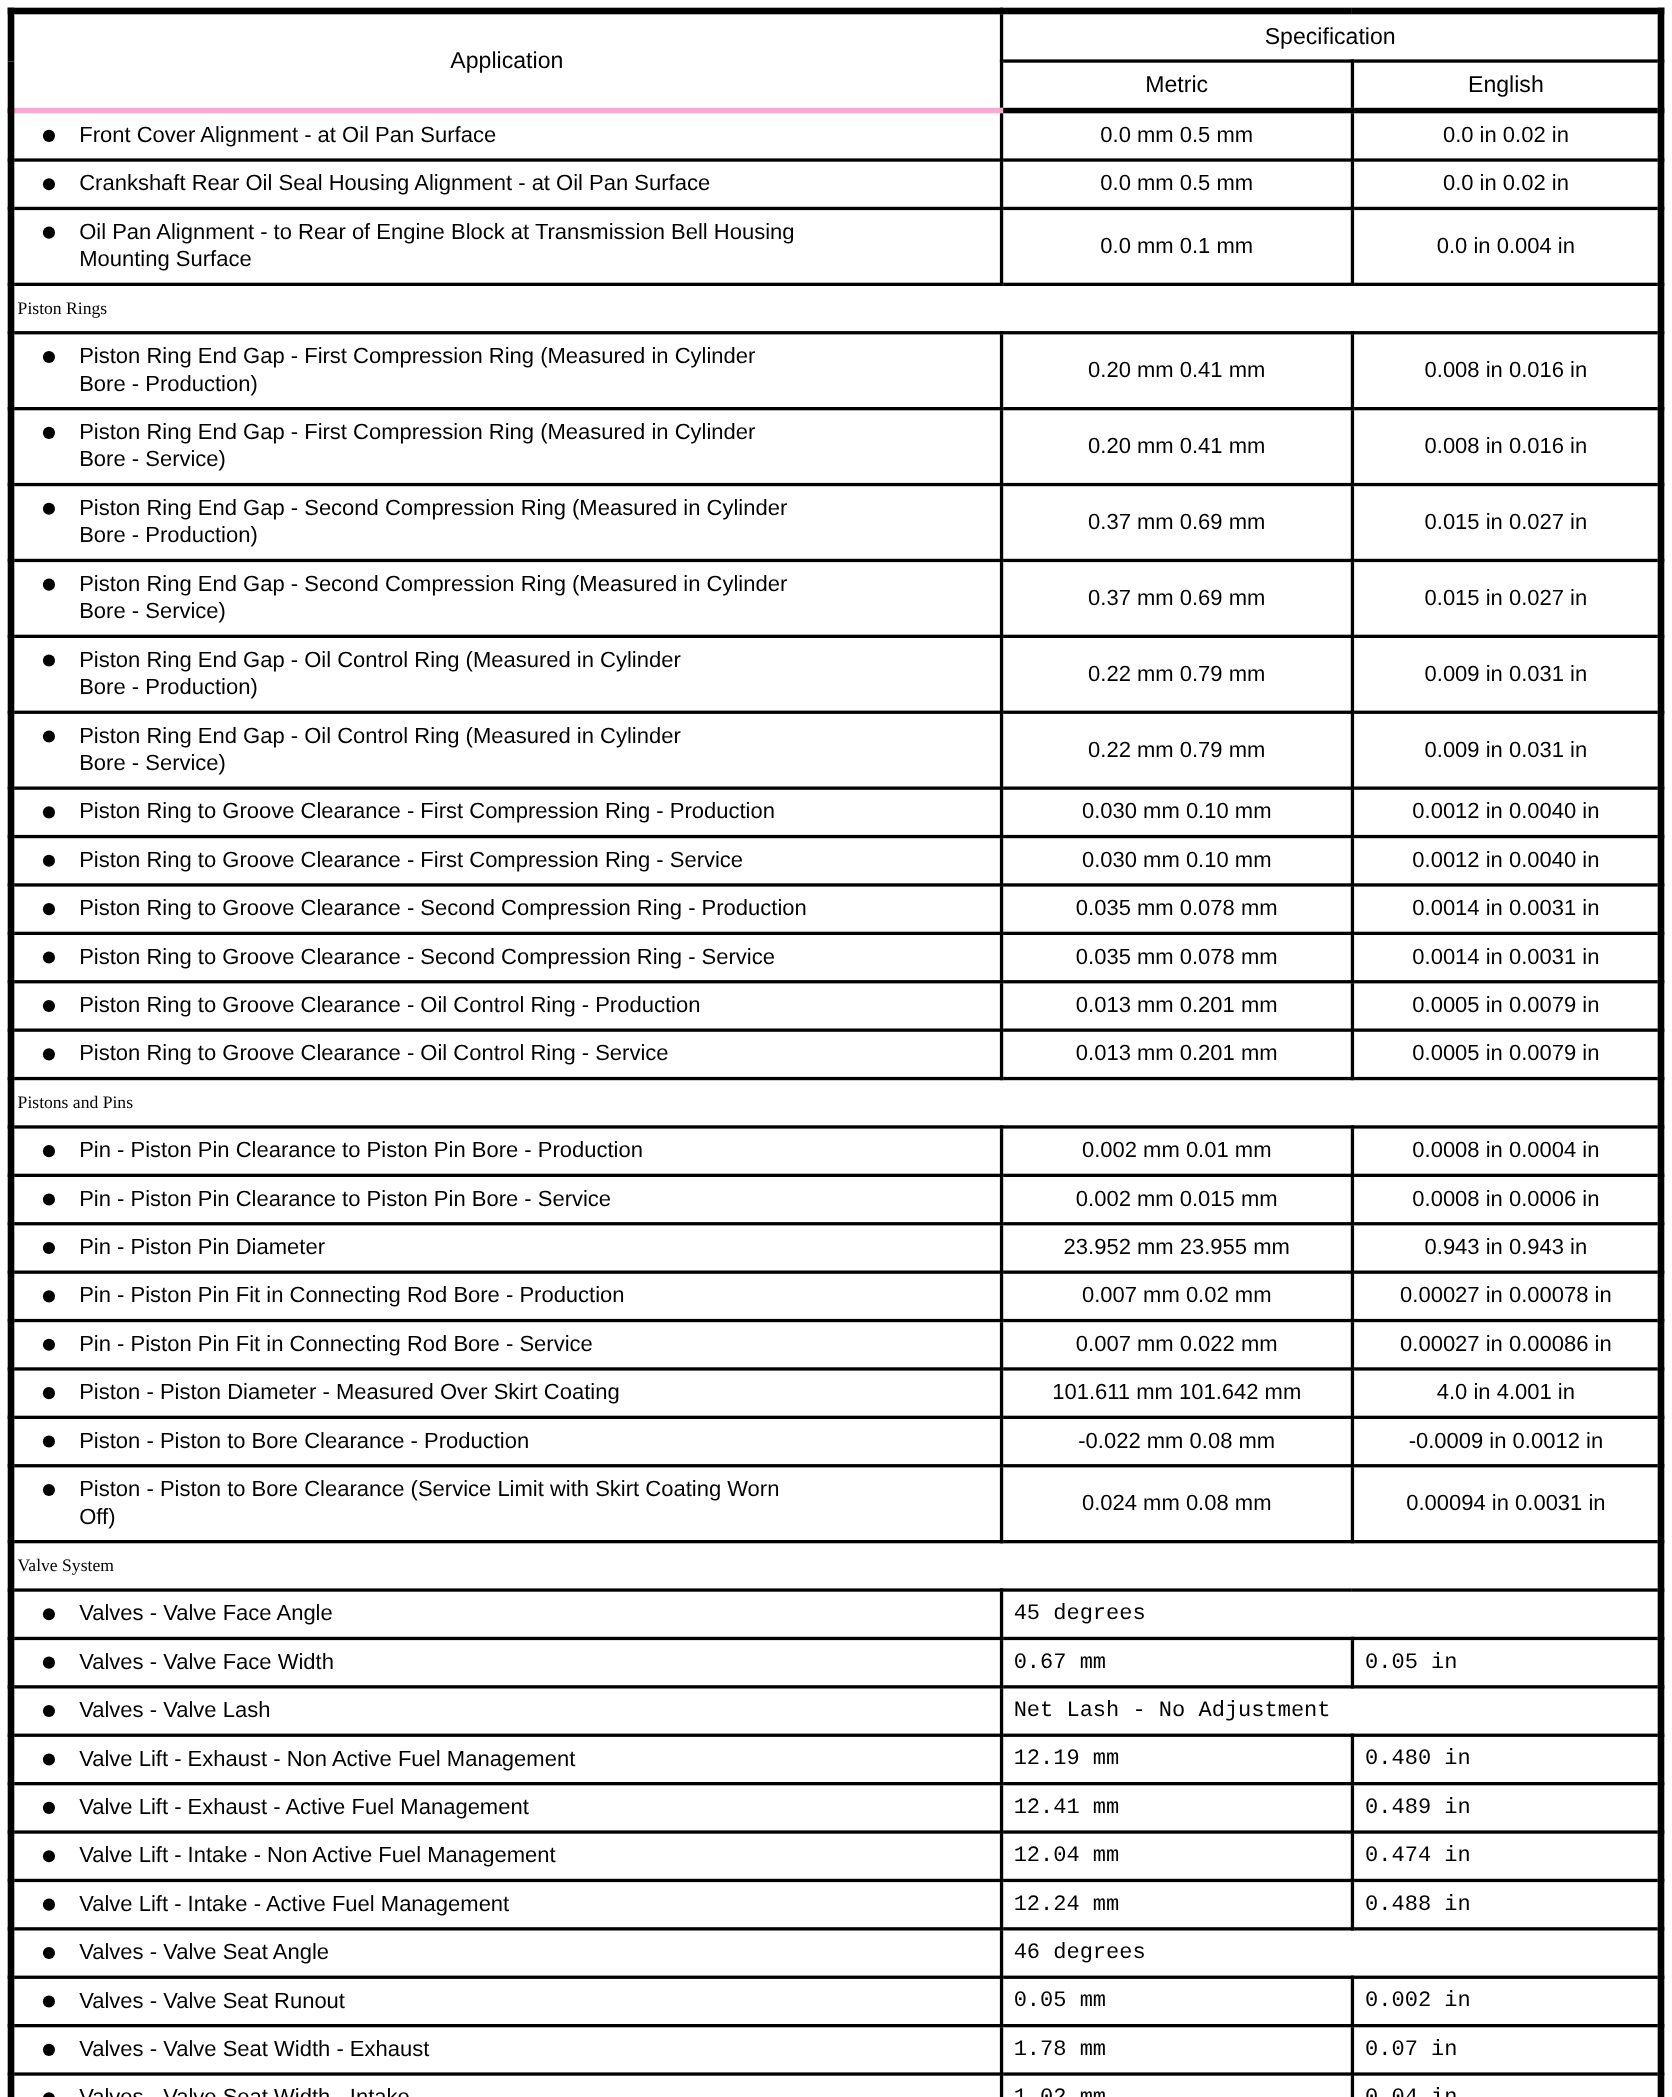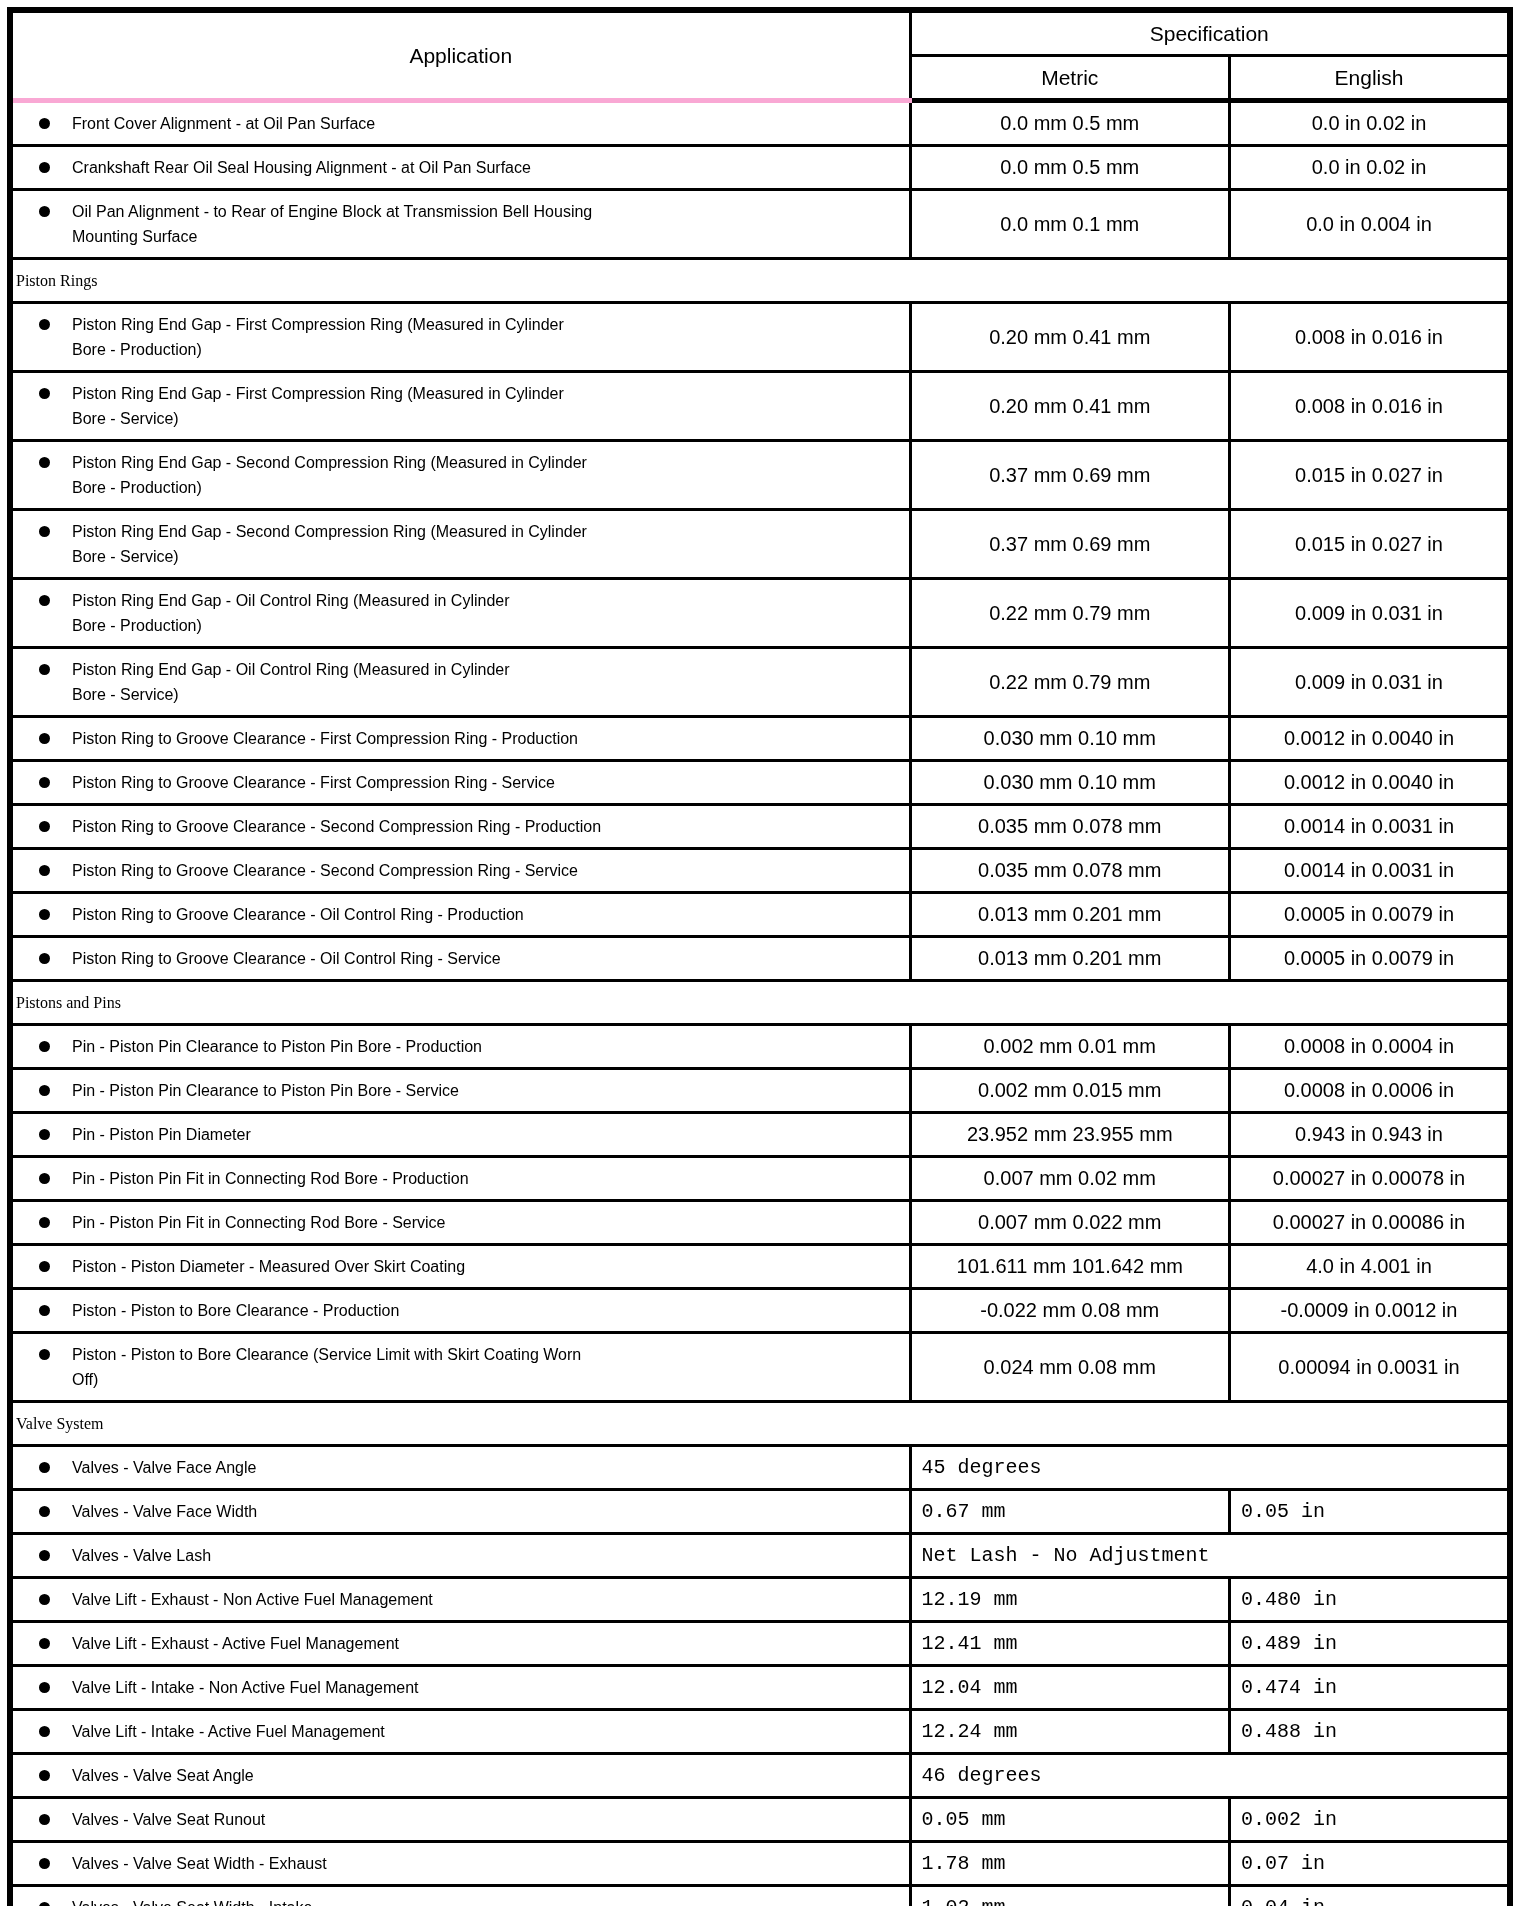--- a/index.html
+++ b/index.html
@@ -36,21 +36,21 @@
     text-align: center;
     padding: 8px 4px;
     line-height: 25px;
   }
   th.th-spec { border-bottom: 2px solid #000000; }
   thead tr.sub-head th { border-bottom: 5px solid #000000; margin-left: 32px; }
   th.th-app { border-bottom: 5px solid #f9a8d4; }
 
   td.app-cell {
     padding: 8px 10px 8px 0;
-    font-size: 16px;
+    font-size: 20px;
     line-height: 25px;
   }
   .app-inner {
     display: flex;
     align-items: flex-start;
   }
   .bullet {
     flex: 0 0 auto;
     width: 11px;
     height: 11px;

